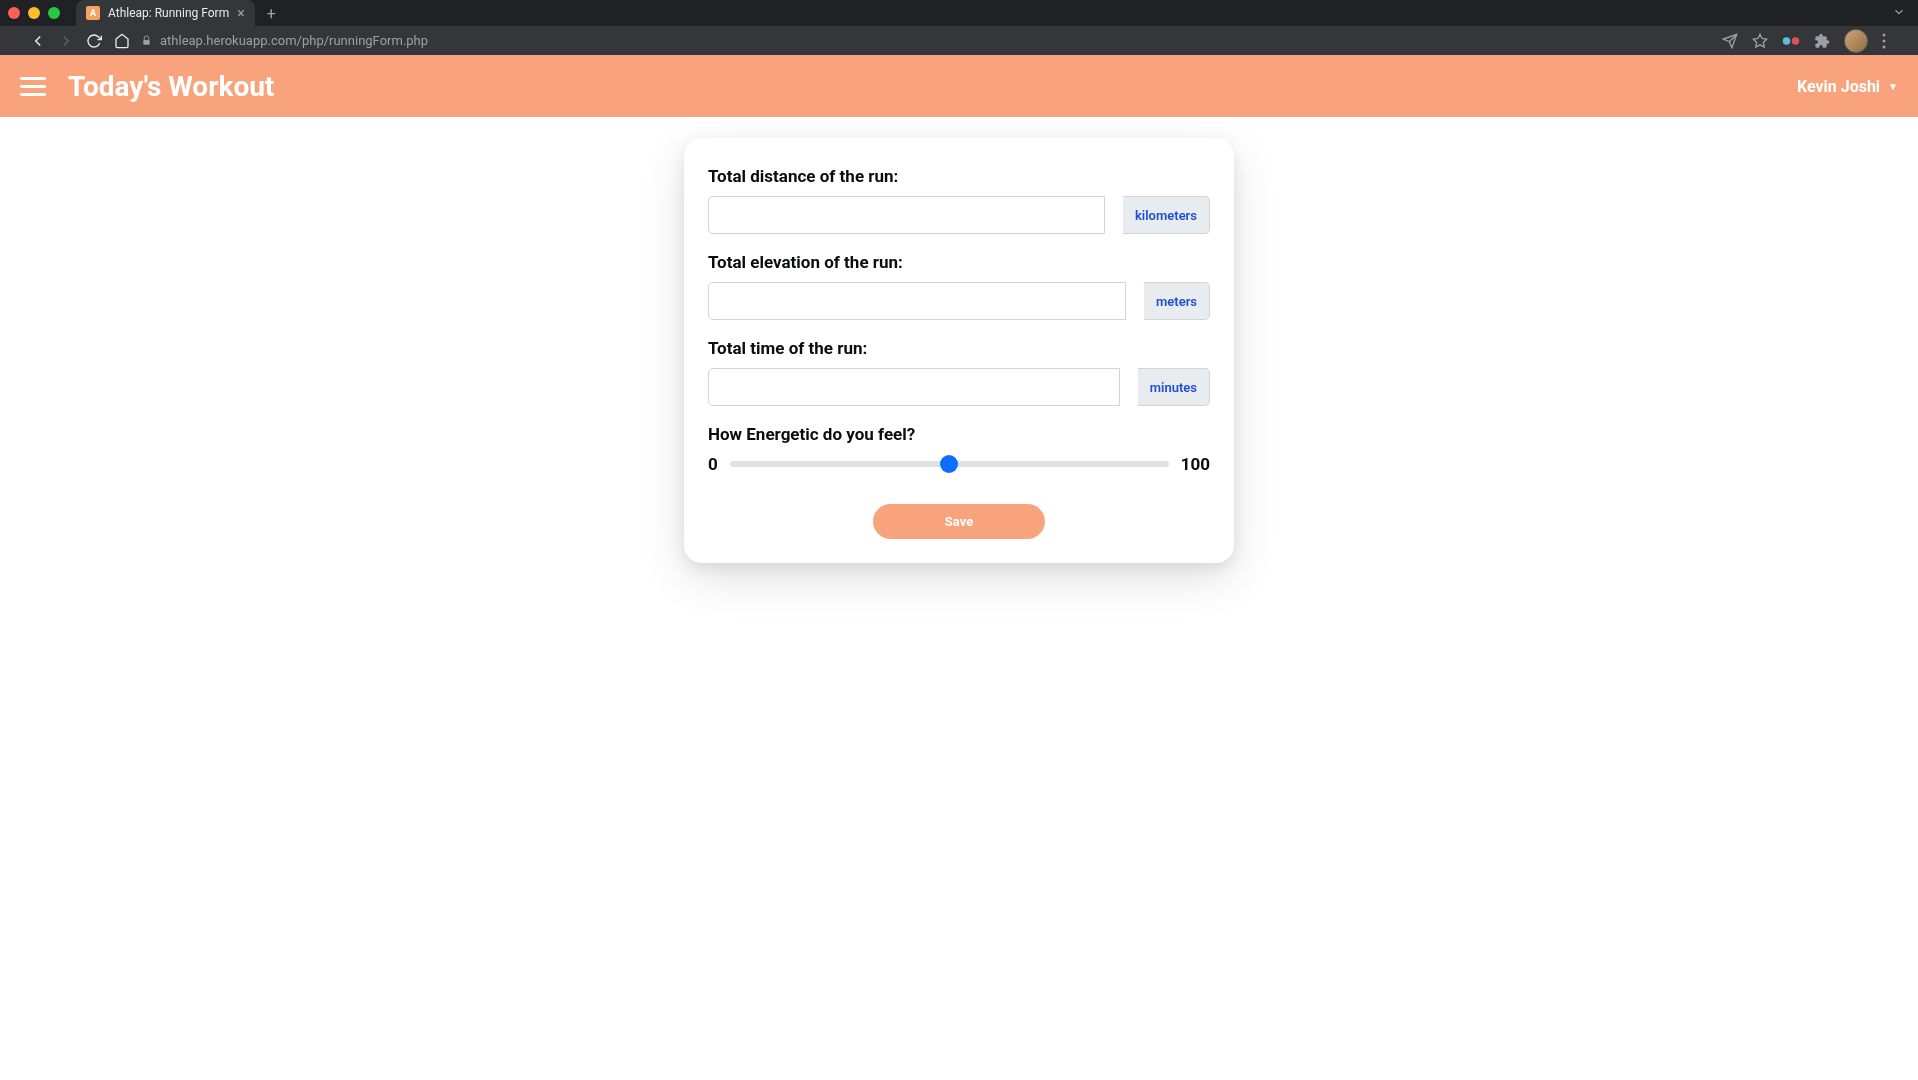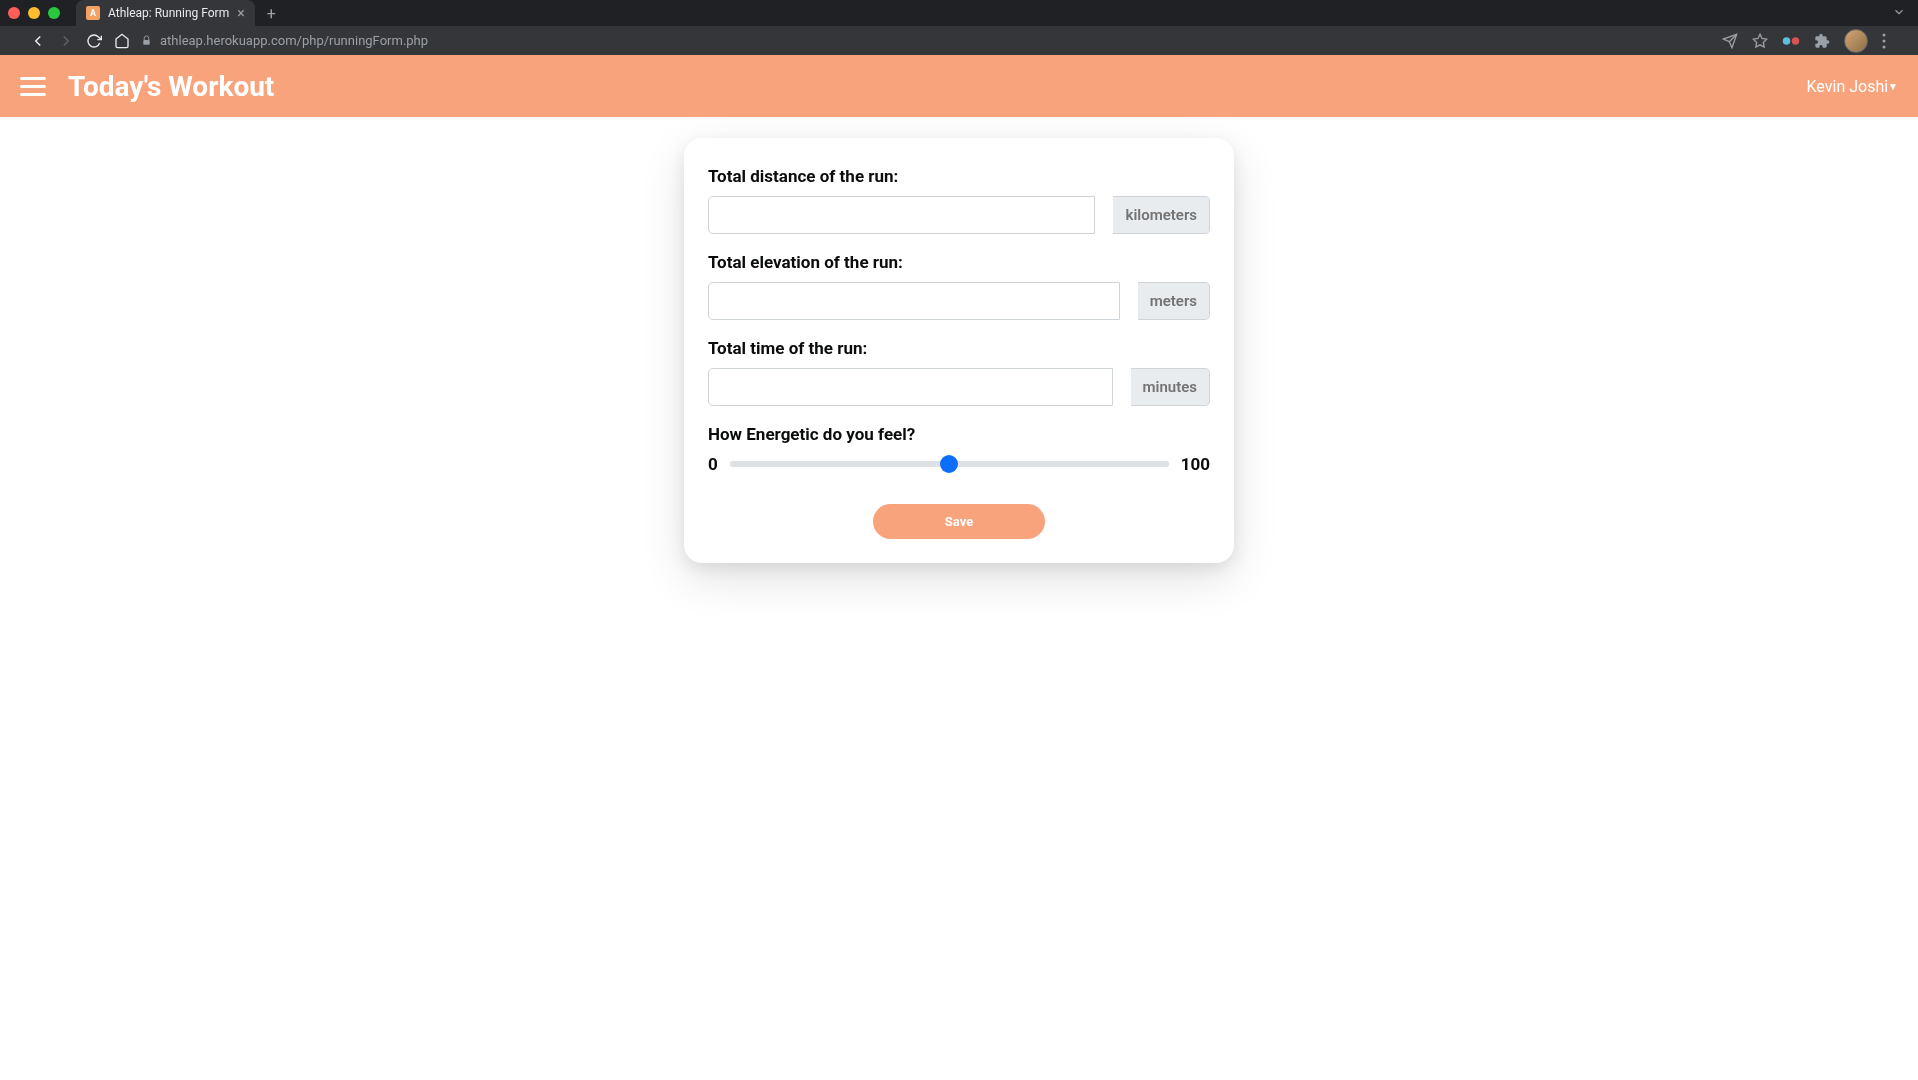--- a/index.html
+++ b/index.html
@@ -190,23 +190,24 @@
     
     .app-title {
       font-size: 28px;
       font-weight: 700;
     }
     
     .user-menu {
       margin-left: auto;
       display: flex;
       align-items: center;
+      gap: 8px;
       cursor: pointer;
       font-size: 16px;
-      font-weight: 400;
+      font-weight: 700;
     }
     
     .caret-down {
       font-size: 10px;
     }
     
     
     .content {
       display: flex;
       justify-content: center;
@@ -249,23 +250,23 @@
     }
     
     .unit-addon {
       background: #e9ecef;
       border: 1px solid #ced4da;
       border-left: none;
       border-radius: 0 5px 5px 0;
       padding: 0 12px;
       display: flex;
       align-items: center;
-      font-size: 15px;
+      font-size: 13px;
       font-weight: 600;
-      color: #737373;
+      color: #1d4ed8;
       margin-left: 18px;
     }
     
     .slider-row {
       display: flex;
       align-items: center;
       gap: 12px;
       margin-top: 4px;
     }
     

